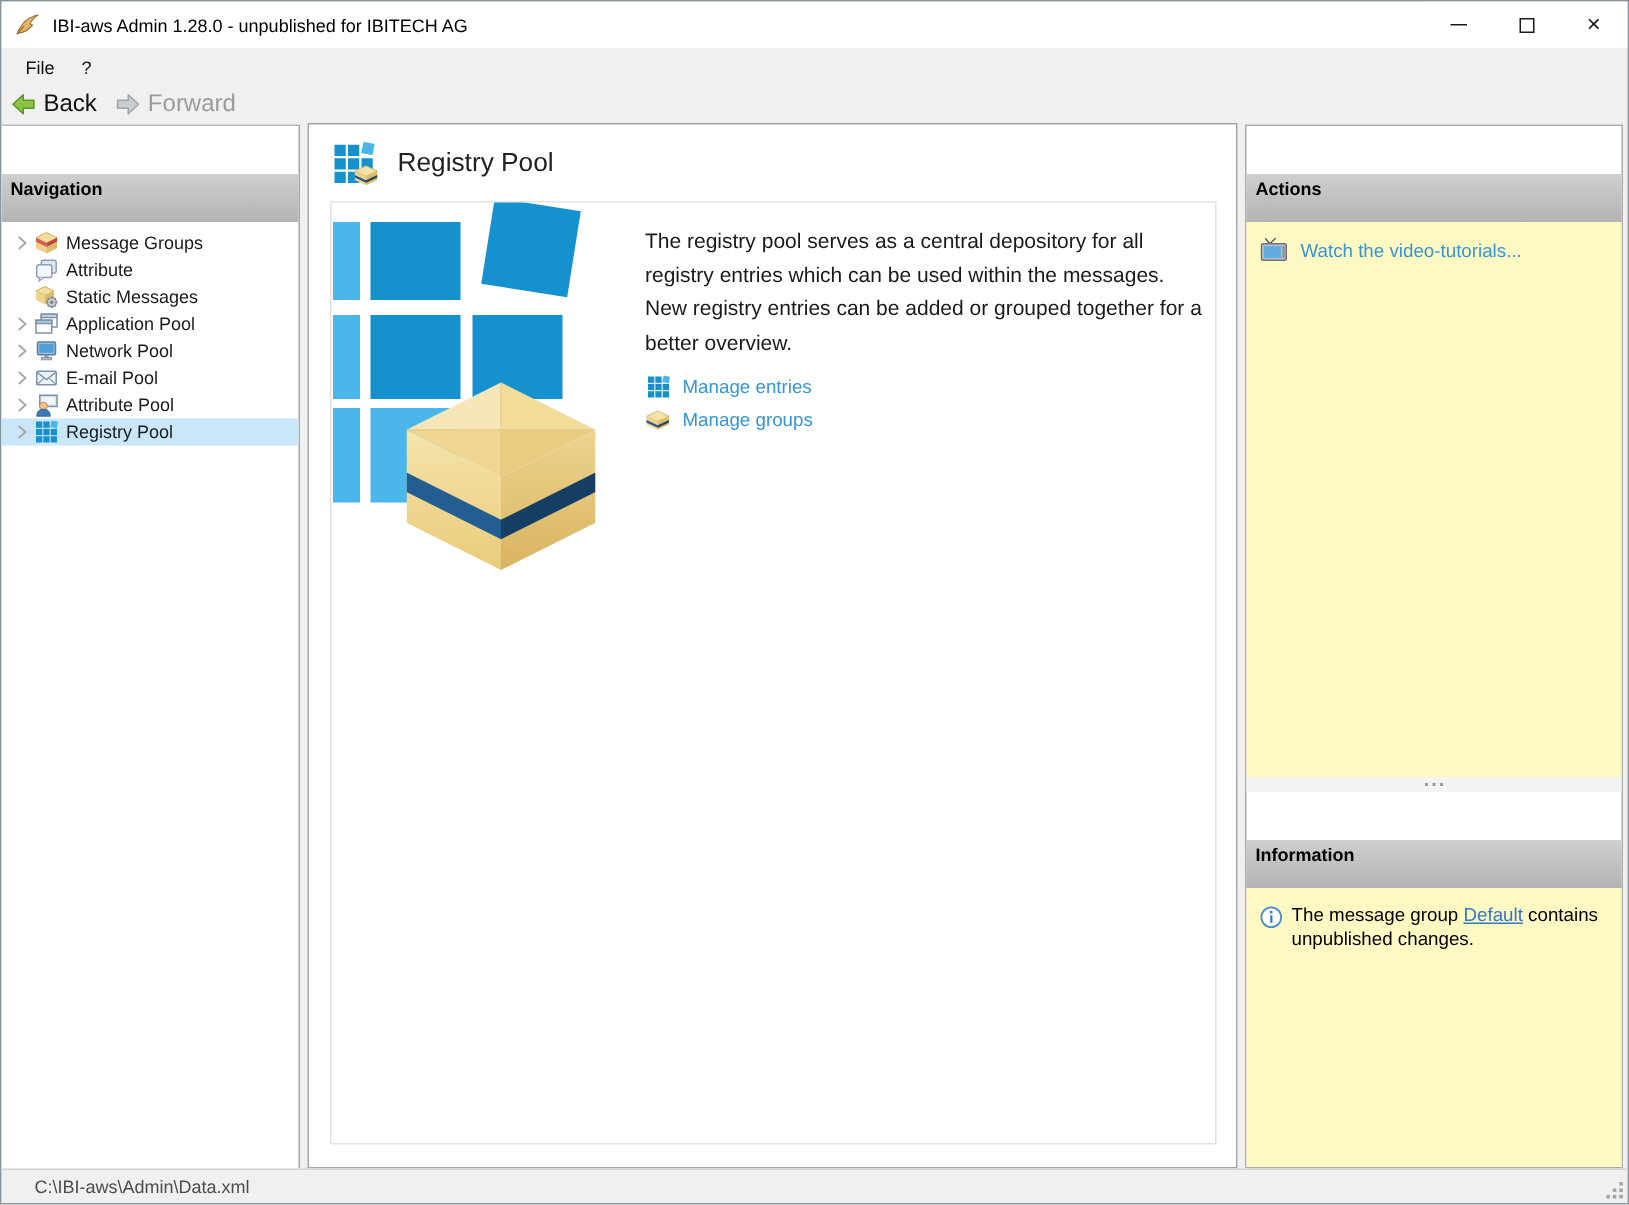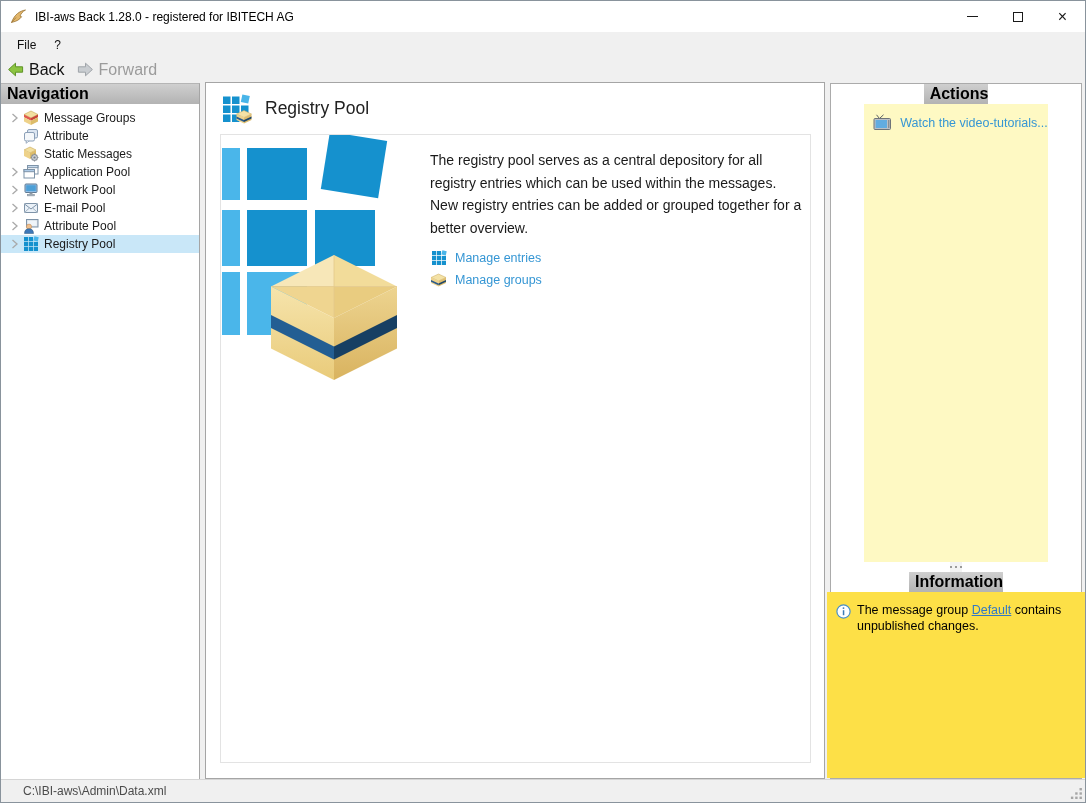--- a/index.html
+++ b/index.html
@@ -27,22 +27,22 @@
   .menu-item:first-child { margin-left:7px; }
   .toolbar { position:absolute; top:57px; left:0; right:0; height:23px; background:#F0F0F0;
              display:flex; align-items:center; font-size:16px; }
   .tool-btn { display:flex; align-items:center; gap:5px; padding:0 6px; height:100%; color:#111; }
   .tool-btn .t-ico { display:flex; }
   .tool-btn.disabled { color:#9B9B9B;text-align:center; }
 
   
   .workspace { position:absolute; top:80px; left:0; right:0; height:700px; background:#F0F0F0; }
 
-  .panel-header { height:20px; background:linear-gradient(#CFCFCF,#B3B3B3);
-                  font-weight:bold; font-size:16px; line-height:20px; padding-left:6px; color:#000; }
+  .panel-header { height:32px; background:linear-gradient(#CFCFCF,#B3B3B3);
+                  font-weight:bold; font-size:12px; line-height:20px; padding-left:6px; color:#000;margin-top:32px; }
 
   
   .nav-panel { position:absolute; left:0; top:2px; bottom:2px; width:199px; background:#FFFFFF;
                border-right:1px solid #A5A5A5; border-top:1px solid #B5B5B5; }
   .tree { padding-top:5px; }
   .tree-row { height:18px; display:flex; align-items:center; font-size:12px; color:#1A1A1A; padding-left:5px; }
   .tree-row.selected { background:#C9E7F8; }
   .chev { width:17px; display:flex; align-items:center; justify-content:center; }
   .tico { width:16px; height:16px; margin-right:5px; display:flex; align-items:center; justify-content:center; }
 
@@ -62,26 +62,26 @@
   .goldbox { position:absolute; left:49px; top:119px; display:flex; }
 
   .content-col { position:absolute; left:209px; top:14px; width:378px; }
   .desc { font-size:14px; line-height:22.5px; color:#1A1A1A; }
   .mlinks { margin-top:8px; }
   .mlink { display:flex; align-items:center; gap:8px; height:22px; font-size:12.5px; color:#3596D4; cursor:pointer; }
   .mlink .mico { display:flex; width:17px; justify-content:center; }
 
   
   .right-col { position:absolute; left:829px; right:3px; top:2px; bottom:2px;
-               display:flex; flex-direction:column; background:#FFFFFF; border:1px solid #ABABAB;align-items:center; }
+               display:flex; flex-direction:column; background:#FFFFFF; border:1px solid #ABABAB; }
   .actions-content { flex:1; background:#fef9c3; padding:10px 0 0 9px; }
   .action-link { display:flex; align-items:center; gap:7px; font-size:12.5px; color:#3596D4; cursor:pointer; }
   .splitter { height:10px; background:#F3F3F3; display:flex; align-items:center; justify-content:center; gap:3px; }
   .splitter i { width:2px; height:2px; background:#9A9A9A; display:block; }
-  .info-content { height:186px; background:#fde047; padding:11px 20px 0 9px; }
+  .info-content { height:186px; background:#fef9c3; padding:11px 4px 0 9px; }
   .info-row { display:flex; gap:6px; align-items:flex-start; }
   .info-ico { display:flex; margin-top:1px; }
   .info-text { font-size:12.5px; line-height:15.5px; color:#000; width:208px; }
   .info-link { color:#3178C6; text-decoration:underline; cursor:pointer; }
 
   
   .statusbar { position:absolute; left:0; right:0; bottom:0; height:23px; background:#F0F0F0;
                border-top:1px solid #D5D5D5; display:flex; align-items:center;
                font-size:12px; color:#4C4C4C; padding-left:22px; }
   .resize-grip { position:absolute; right:2px; bottom:2px; display:flex; }
@@ -91,21 +91,21 @@
 
 <div class="window">
 
   <div class="titlebar">
     <span class="app-icon">
         <svg width="19" height="17" viewBox="0 0 19 17">
           <path d="M2.5 14.5 C5.5 6.5 10.5 3 16.5 2 C13.5 3.6 12 5.6 11 8.1 L12.6 8.7 C10.6 11.6 7.5 13.3 4 14 Z" fill="#E2B66B" stroke="#9A7333" stroke-width="0.8"></path>
           <path d="M2.5 14.5 L7 9.5" stroke="#9A7333" stroke-width="0.8" fill="none"></path>
         </svg>
       </span>
-    <span class="title-text">IBI-aws Back 1.28.0 - registered for IBITECH AG</span>
+    <span class="title-text">IBI-aws Admin 1.28.0 - unpublished for IBITECH AG</span>
     <div class="win-controls">
       <div class="win-btn">
           <span class="glyph-min"></span>
         </div>
       <div class="win-btn">
           <span class="glyph-max"></span>
         </div>
       <div class="win-btn">
           <span class="glyph-close">×</span>
         </div>

